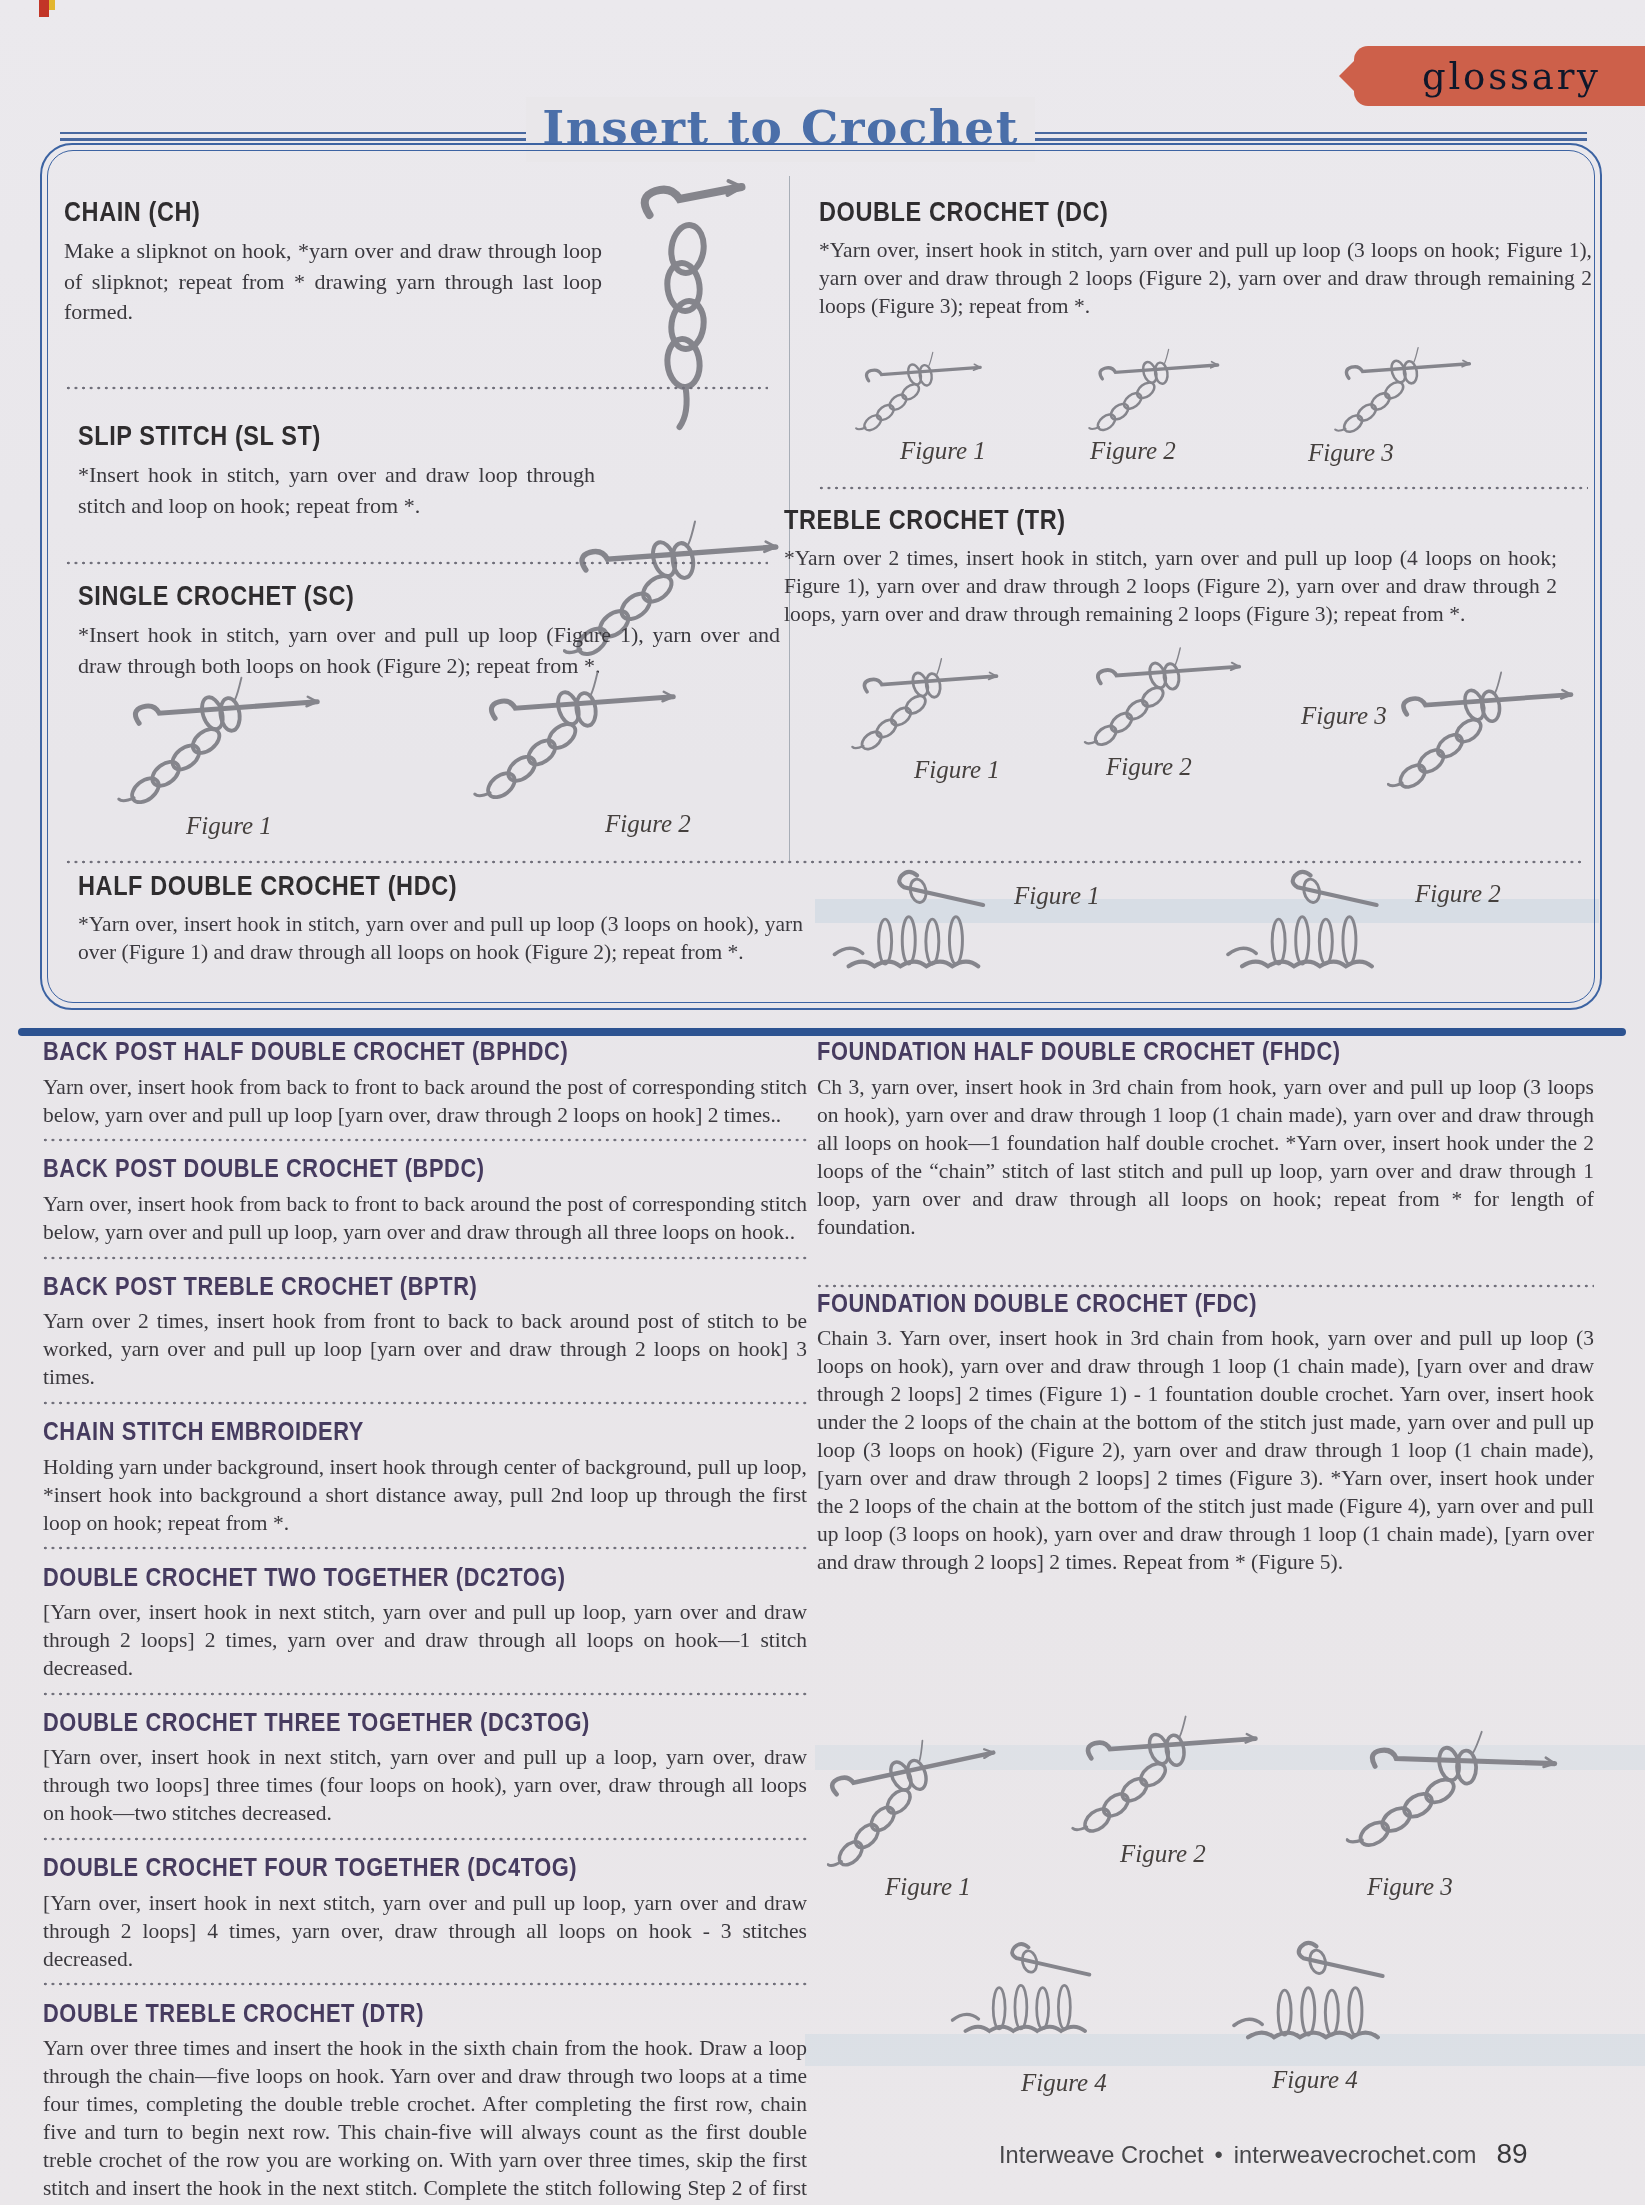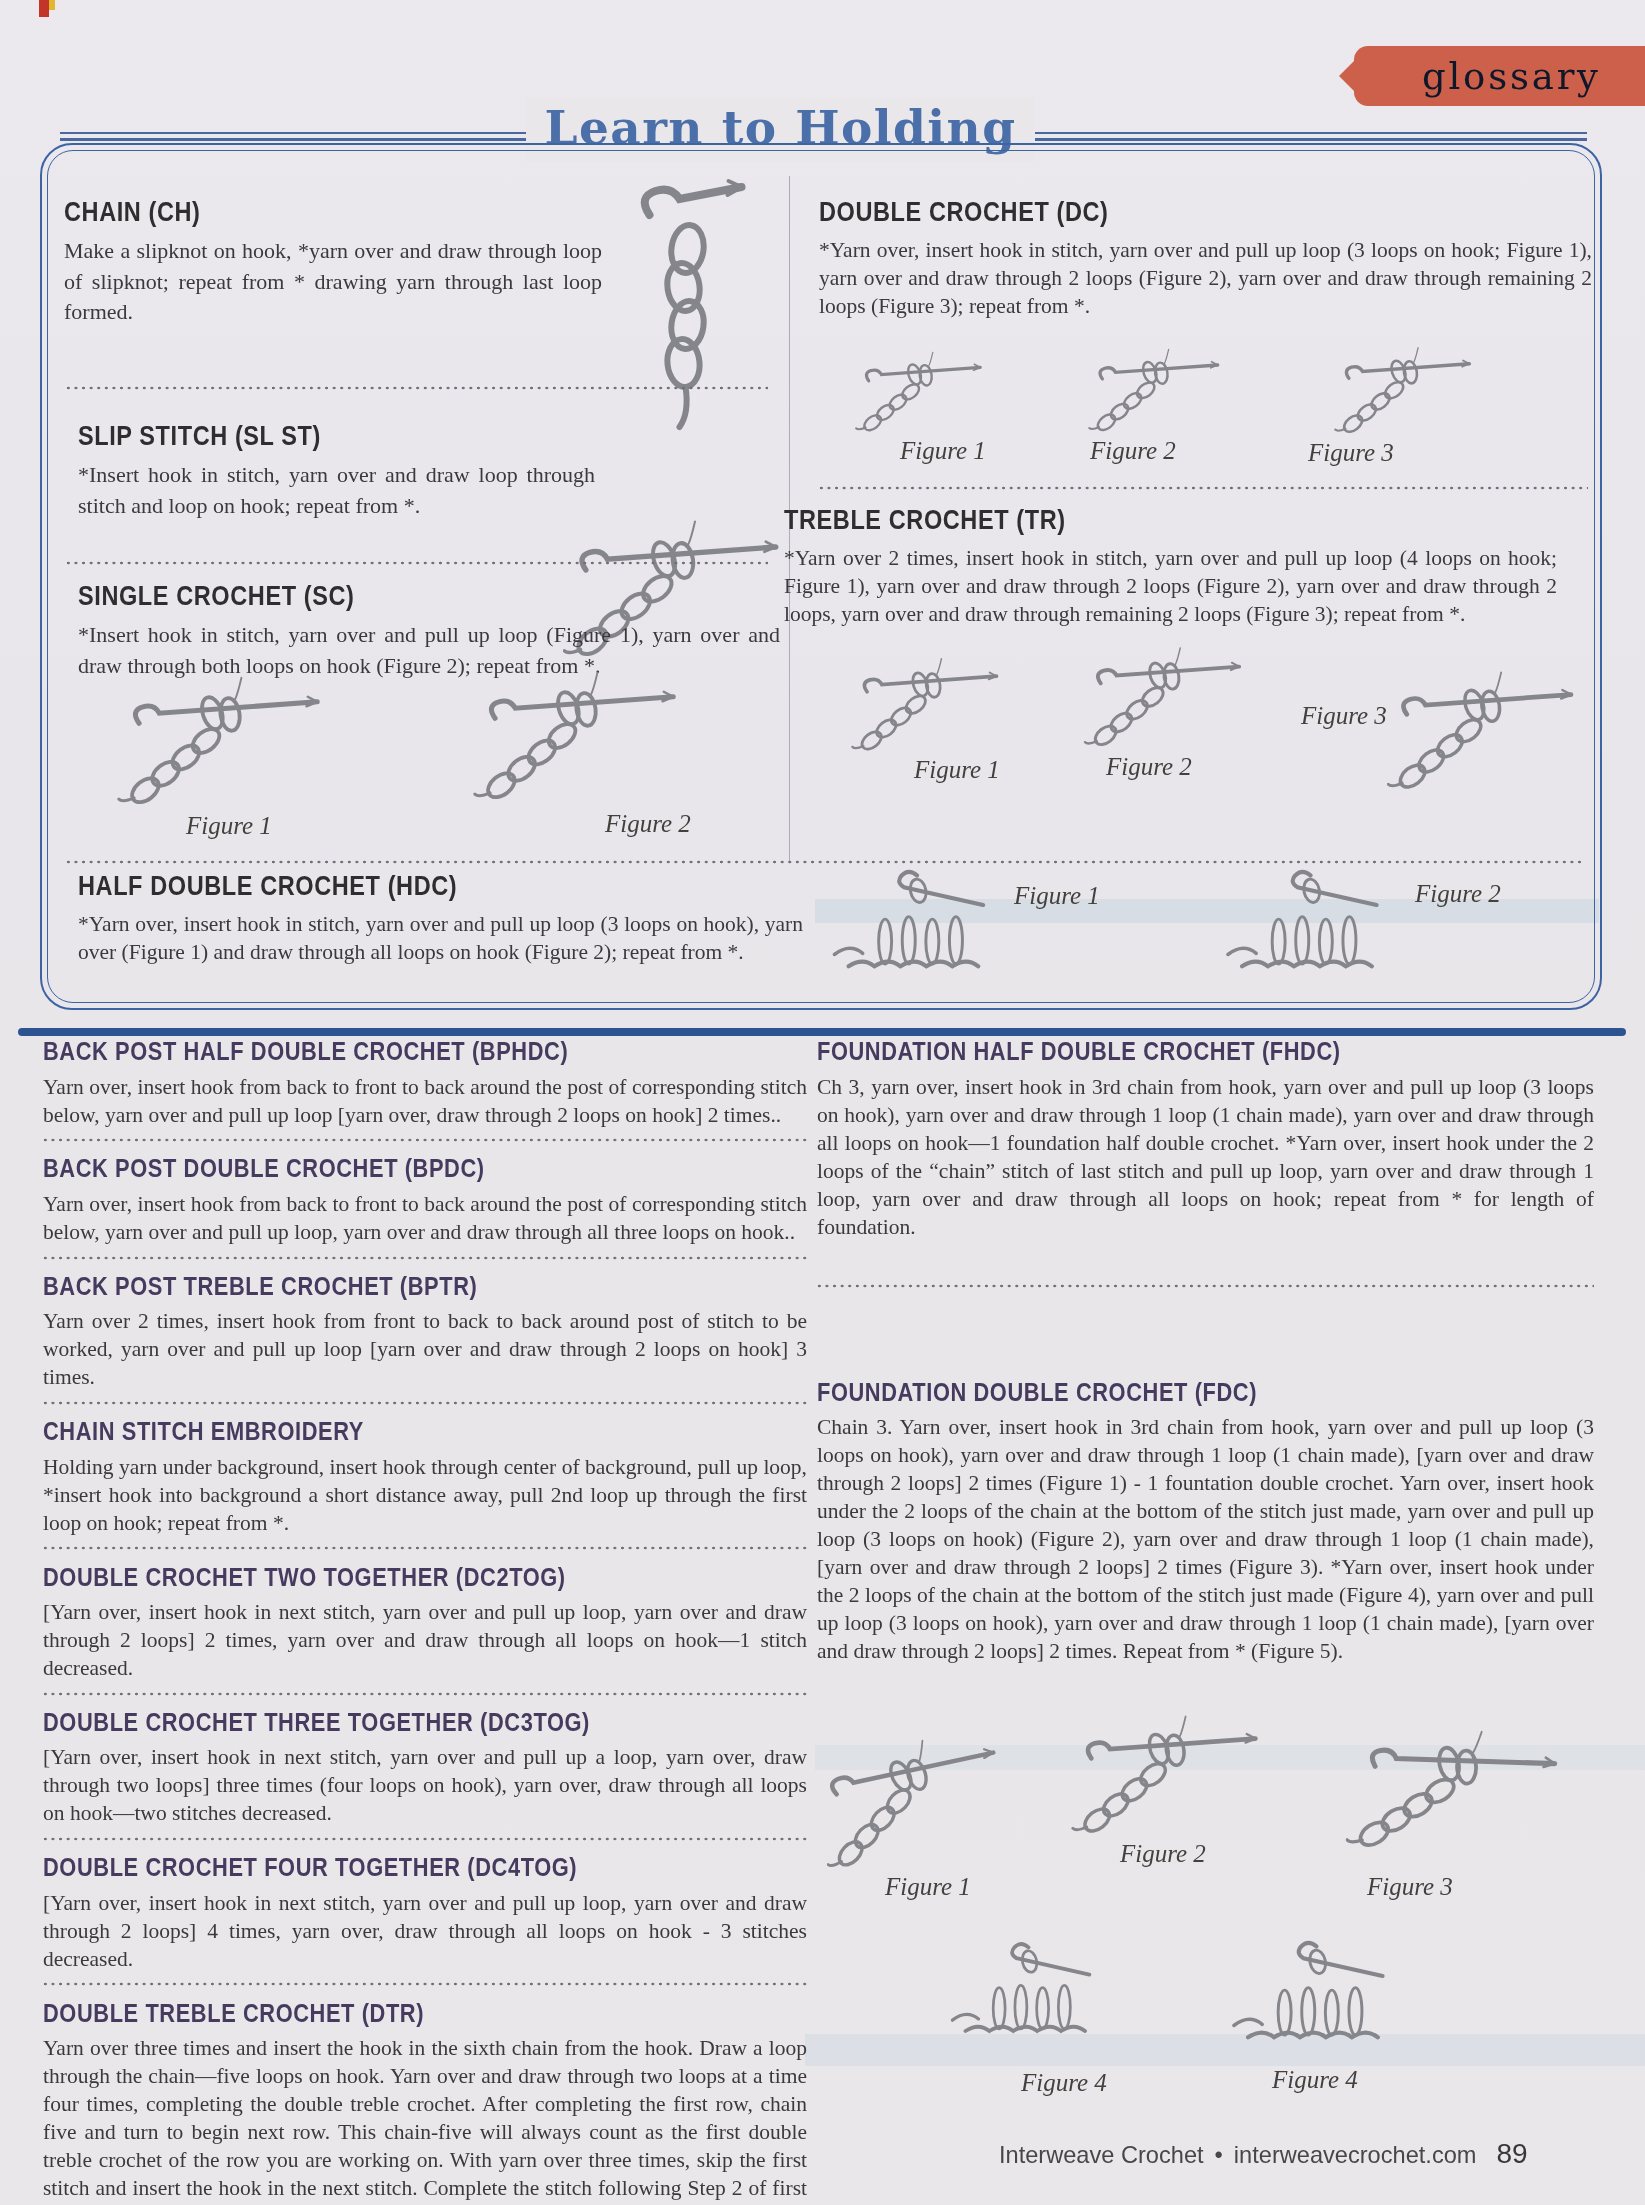--- a/index.html
+++ b/index.html
@@ -56,21 +56,21 @@
     font-family:Liberation Serif, serif;white-space:nowrap;}
 
   
   .illus{position:absolute;}
   .illus *{fill:none;stroke:#85858c;stroke-linecap:round;}
 
   
   #col-left{position:absolute;left:43px;top:1036px;width:764px;}
   #col-right{position:absolute;left:817px;top:1036px;width:777px;}
   #col-right .dotsep{margin-top:43px;margin-bottom:0;}
-  #col-right .fdc-gap{margin-top:89px;}
+  #col-right .fdc-gap{}
 
   
   #footer{position:absolute;left:999px;top:2138px;width:624px;display:flex;align-items:baseline;
     font-family:"Liberation Sans",sans-serif;font-size:23.6px;color:#47474a;}
   #footer .bullet{margin:0 11px;}
   #footer .pageno{margin-left:20px;font-size:28px;color:#38383b;text-align:right;}
 </style>
 </head>
 <body>
 
@@ -119,21 +119,21 @@
   <div id="mark-red"></div>
   <div id="mark-yellow"></div>
 
   <div id="glossary-tab">
     <span class="notch"></span>
     <span class="tab-text">glossary</span>
   </div>
 
   <div class="top-rule" style="left:60px;top:132px;width:469px"></div>
   <div class="top-rule" style="left:1031px;top:132px;width:556px"></div>
-  <div id="page-title">Learn to Holding</div>
+  <div id="page-title">Insert to Crochet</div>
 
   <div id="main-box"></div>
   <div id="col-divider"></div>
   <div id="bottom-bar"></div>
 
   <div class="sec" style="left:64px;top:196px;width:701px">
     <div class="h-inbox">CHAIN (CH)</div>
     <div class="body-t" style="width:538px">Make a slipknot on hook, *yarn over and draw through loop of slipknot; repeat from * drawing yarn through last loop formed.</div>
   </div>
   <svg class="illus" viewBox="0 0 130 260" style="left:602px;top:175px;width:173px;height:260px">

